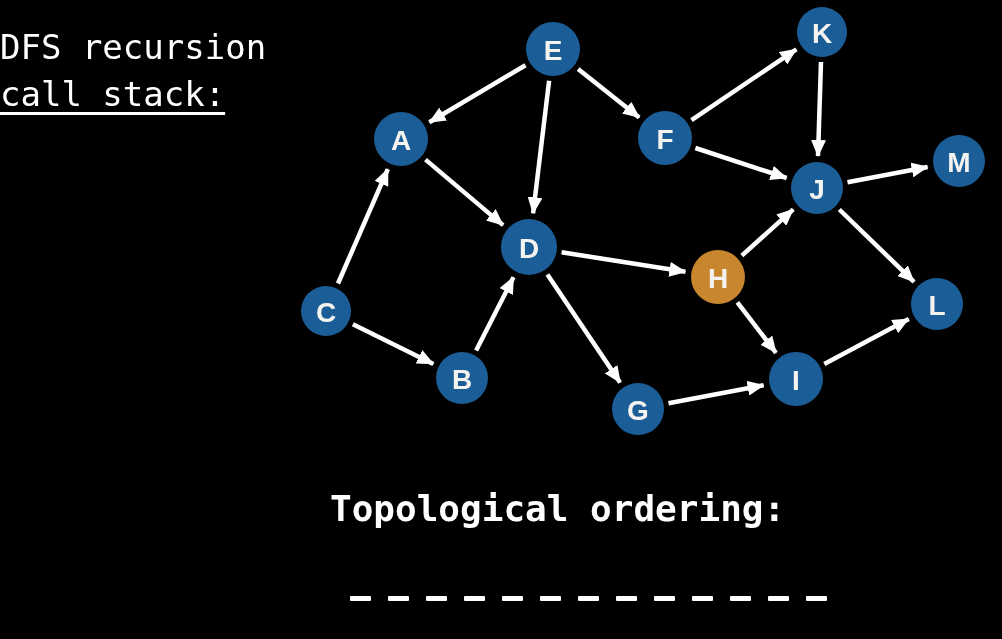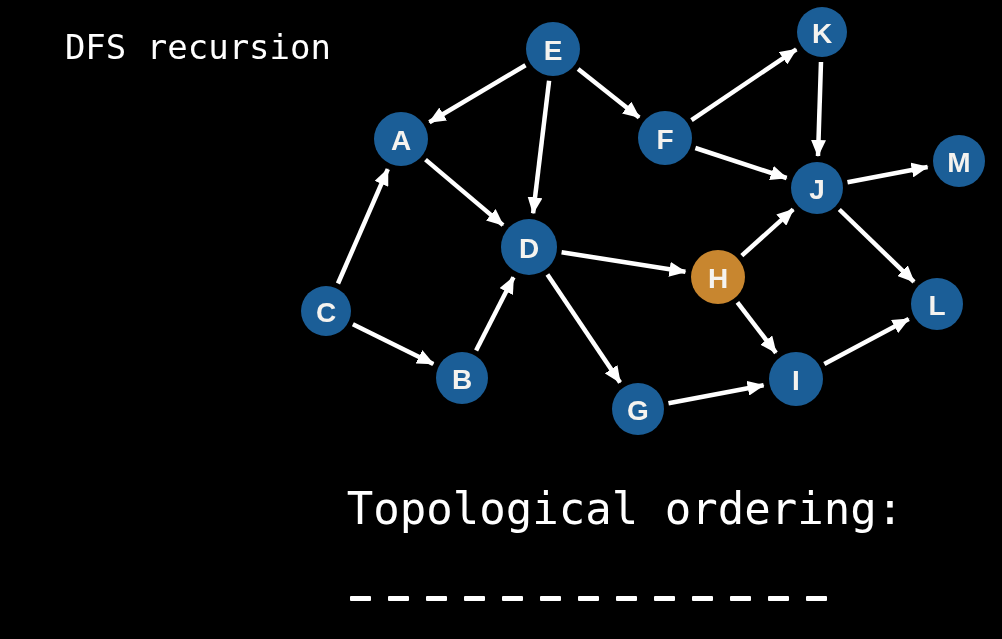--- a/index.html
+++ b/index.html
@@ -13,26 +13,25 @@
     height: 639px;
     background: #000;
     overflow: hidden;
     font-family: "DejaVu Sans Mono", "Liberation Mono", monospace;
   }
   .call-stack {
     position: absolute;
     left: 0;
     top: 24px;
     width: 295px;
-    text-align: right;
+    text-align: left;
     color: #fff;
     font-size: 34px;
     line-height: 47px;
     white-space: nowrap;
-    padding-left: 36px;
   }
   .call-stack .underlined {
     text-decoration: underline;
     text-decoration-thickness: 3px;
     text-underline-offset: 6px;
   }
   #graph-svg {
     position: absolute;
     left: 0;
     top: 0;
@@ -41,25 +40,25 @@
     font-family: "Liberation Sans", "DejaVu Sans", sans-serif;
     font-weight: 700;
     font-size: 28px;
     fill: #f5f3ef;
   }
   .ordering-label {
     position: absolute;
     left: 330px;
     top: 489px;
     width: 590px;
-    text-align: center;
     color: #fff;
-    font-size: 44px;
+    font-size: 36px;
     line-height: 40px;
     white-space: nowrap;
+    font-weight: bold;
   }
   .slots {
     position: absolute;
     left: 350px;
     top: 596px;
     display: flex;
     gap: 17px;
   }
   .slot-dash {
     width: 21px;
@@ -67,20 +66,21 @@
     background: #fff;
     border-radius: 1px;
   }
 </style>
 </head>
 <body>
 
 <div class="stage">
   <div class="call-stack">
     <div>DFS recursion</div>
+    <div class="underlined">call stack:</div>
   </div>
 
   <svg id="graph-svg" width="1002" height="639" viewBox="0 0 1002 639">
       <defs>
         <marker id="arrow" markerUnits="userSpaceOnUse" markerWidth="18" markerHeight="15" refX="16" refY="7.5" orient="auto">
           <path d="M0,0 L17,7.5 L0,15 Z" fill="#ffffff"></path>
         </marker>
       </defs>
       <line x1="525.5" y1="65.3" x2="429.4" y2="122.2" stroke="#ffffff" stroke-width="4.5" marker-end="url(#arrow)"></line>
       <line x1="549.1" y1="80.8" x2="533.1" y2="213.2" stroke="#ffffff" stroke-width="4.5" marker-end="url(#arrow)"></line>

